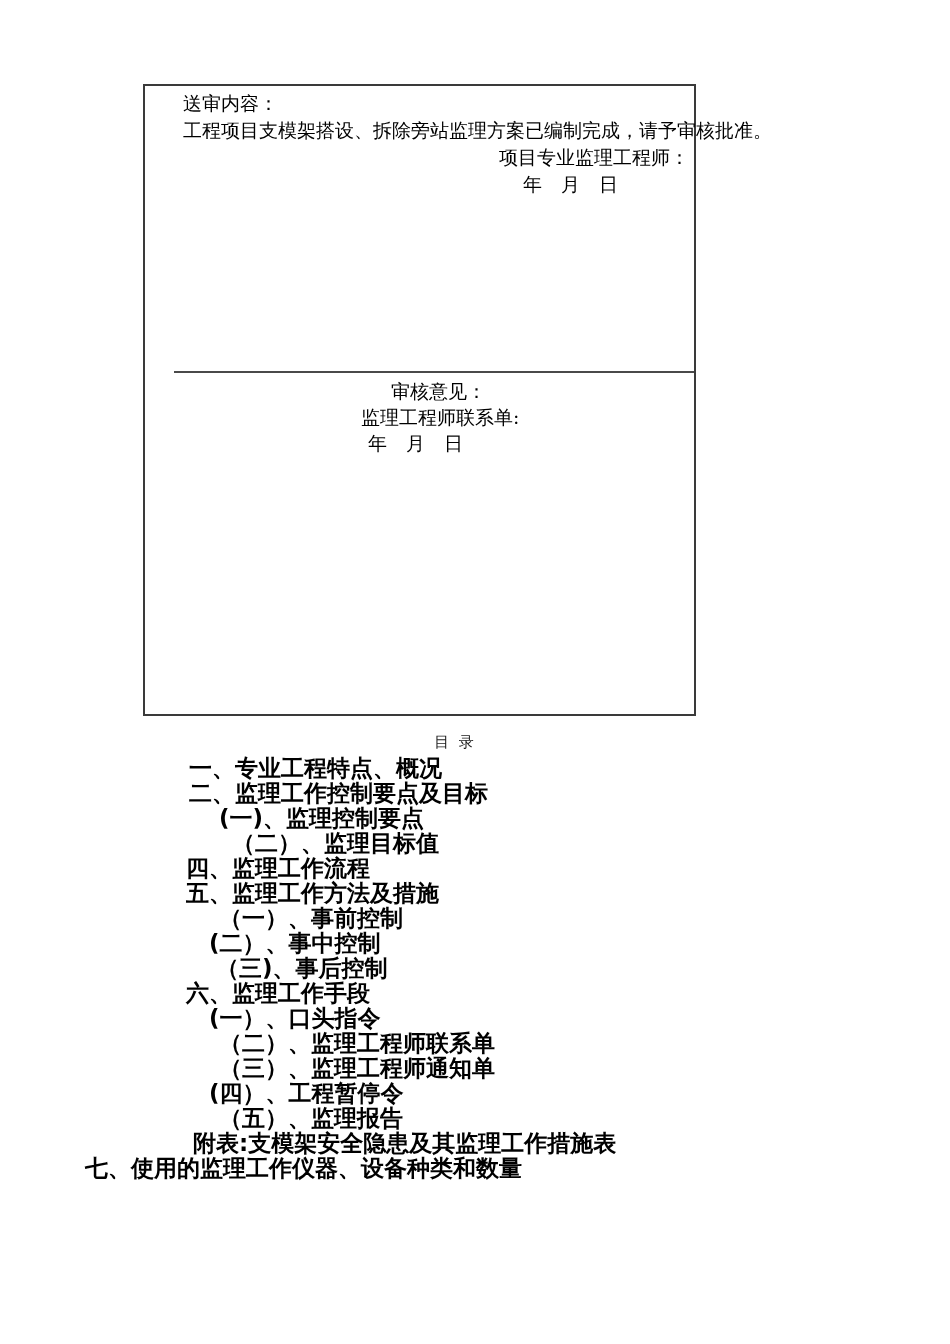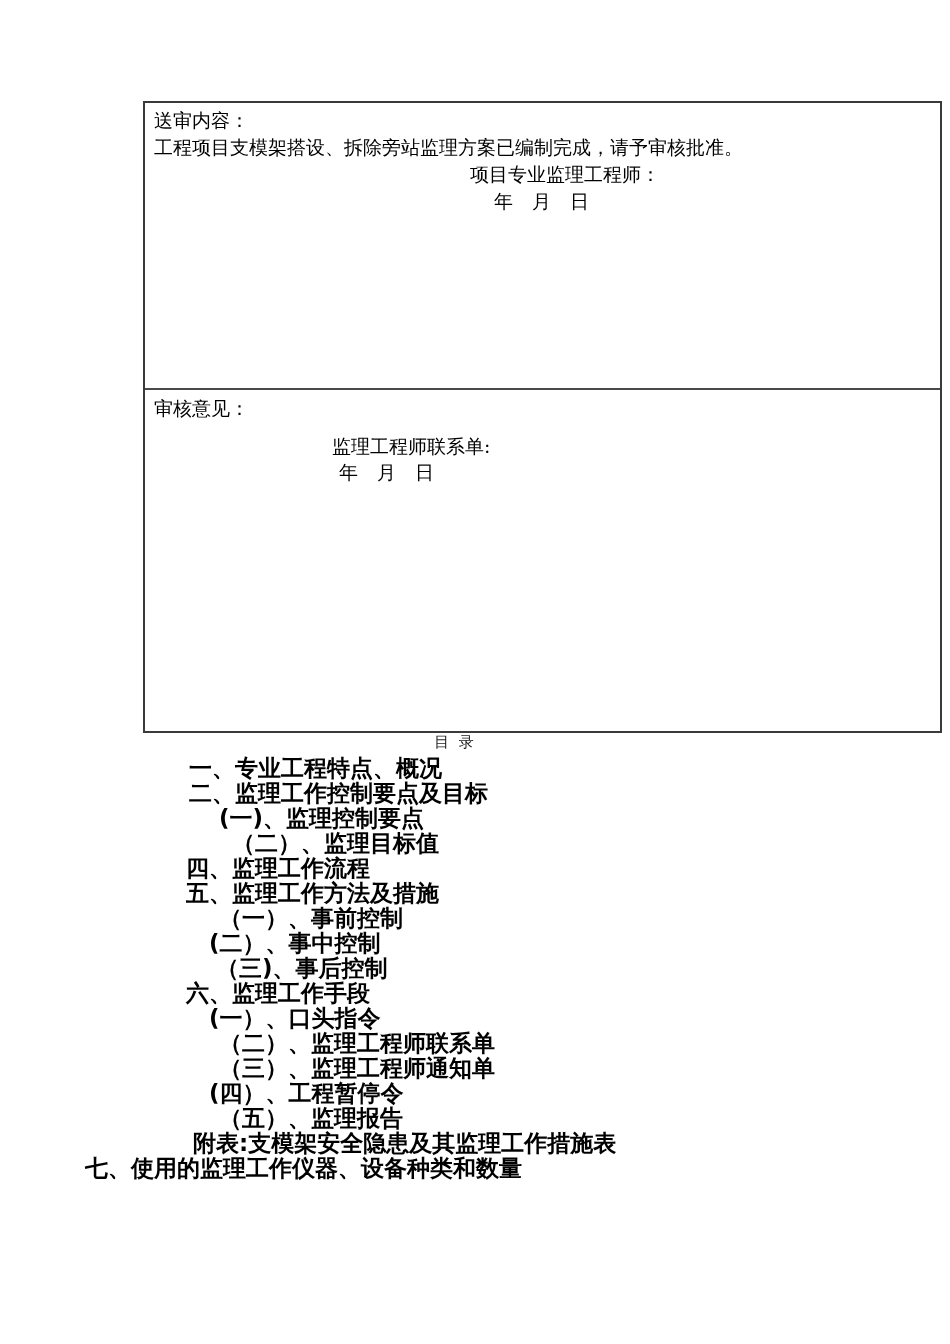--- a/index.html
+++ b/index.html
@@ -10,47 +10,48 @@
     background: #ffffff;
     color: #000000;
     overflow: hidden;
     font-family: "DejaVu Serif", "Liberation Serif", serif;
   }
 
   
   .form-box {
     position: absolute;
     left: 143px;
-    top: 101px;
-    width: 799px;
+    top: 84px;
+    width: 553px;
     height: 632px;
     border: 2px solid #3a3a3a;
     box-sizing: border-box;
     background: #ffffff;
+    padding-left: 29px;
   }
   .form-cell { box-sizing: border-box; }
   .cell-submission {
     height: 283px;
     border-bottom: 2px solid #4a4a4a;
   }
   .cell-review { height: 345px; }
 
   .form-line {
     font-size: 19px;
     line-height: 27px;
     white-space: pre;
     color: #000000;
   }
   .cell-submission .l-label  { margin: 4px 0 0 9px; }
   .cell-submission .l-body   { margin-left: 9px; }
   .cell-submission .l-signer { margin-left: 325px; }
   .cell-submission .l-date   { margin-left: 349px; }
 
   .cell-review .form-line    { line-height: 26px; }
-  .cell-review .l-label      { margin: 5px 0 12px 9px; }
+  .cell-review .l-label      { margin: 5px 0 0 9px; text-align: center; }
   .cell-review .l-signer     { margin-left: 187px; }
   .cell-review .l-date       { margin-left: 194px; }
 
   
   .toc-title {
     position: absolute;
     top: 733px;
     left: 0;
     width: 878px;
     box-sizing: border-box;

